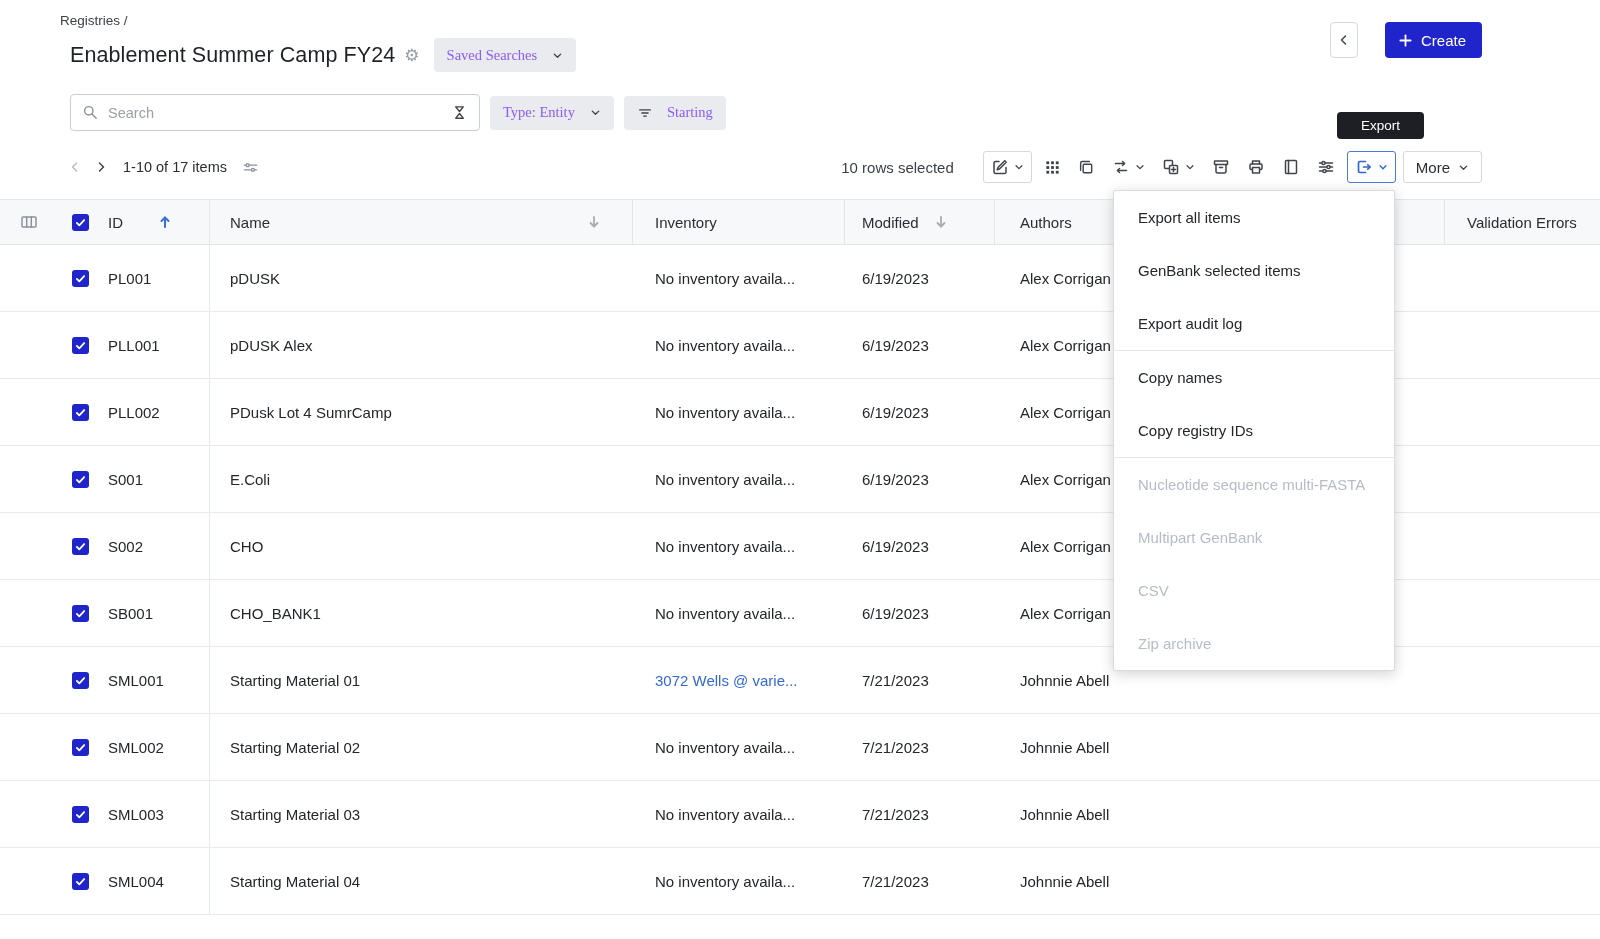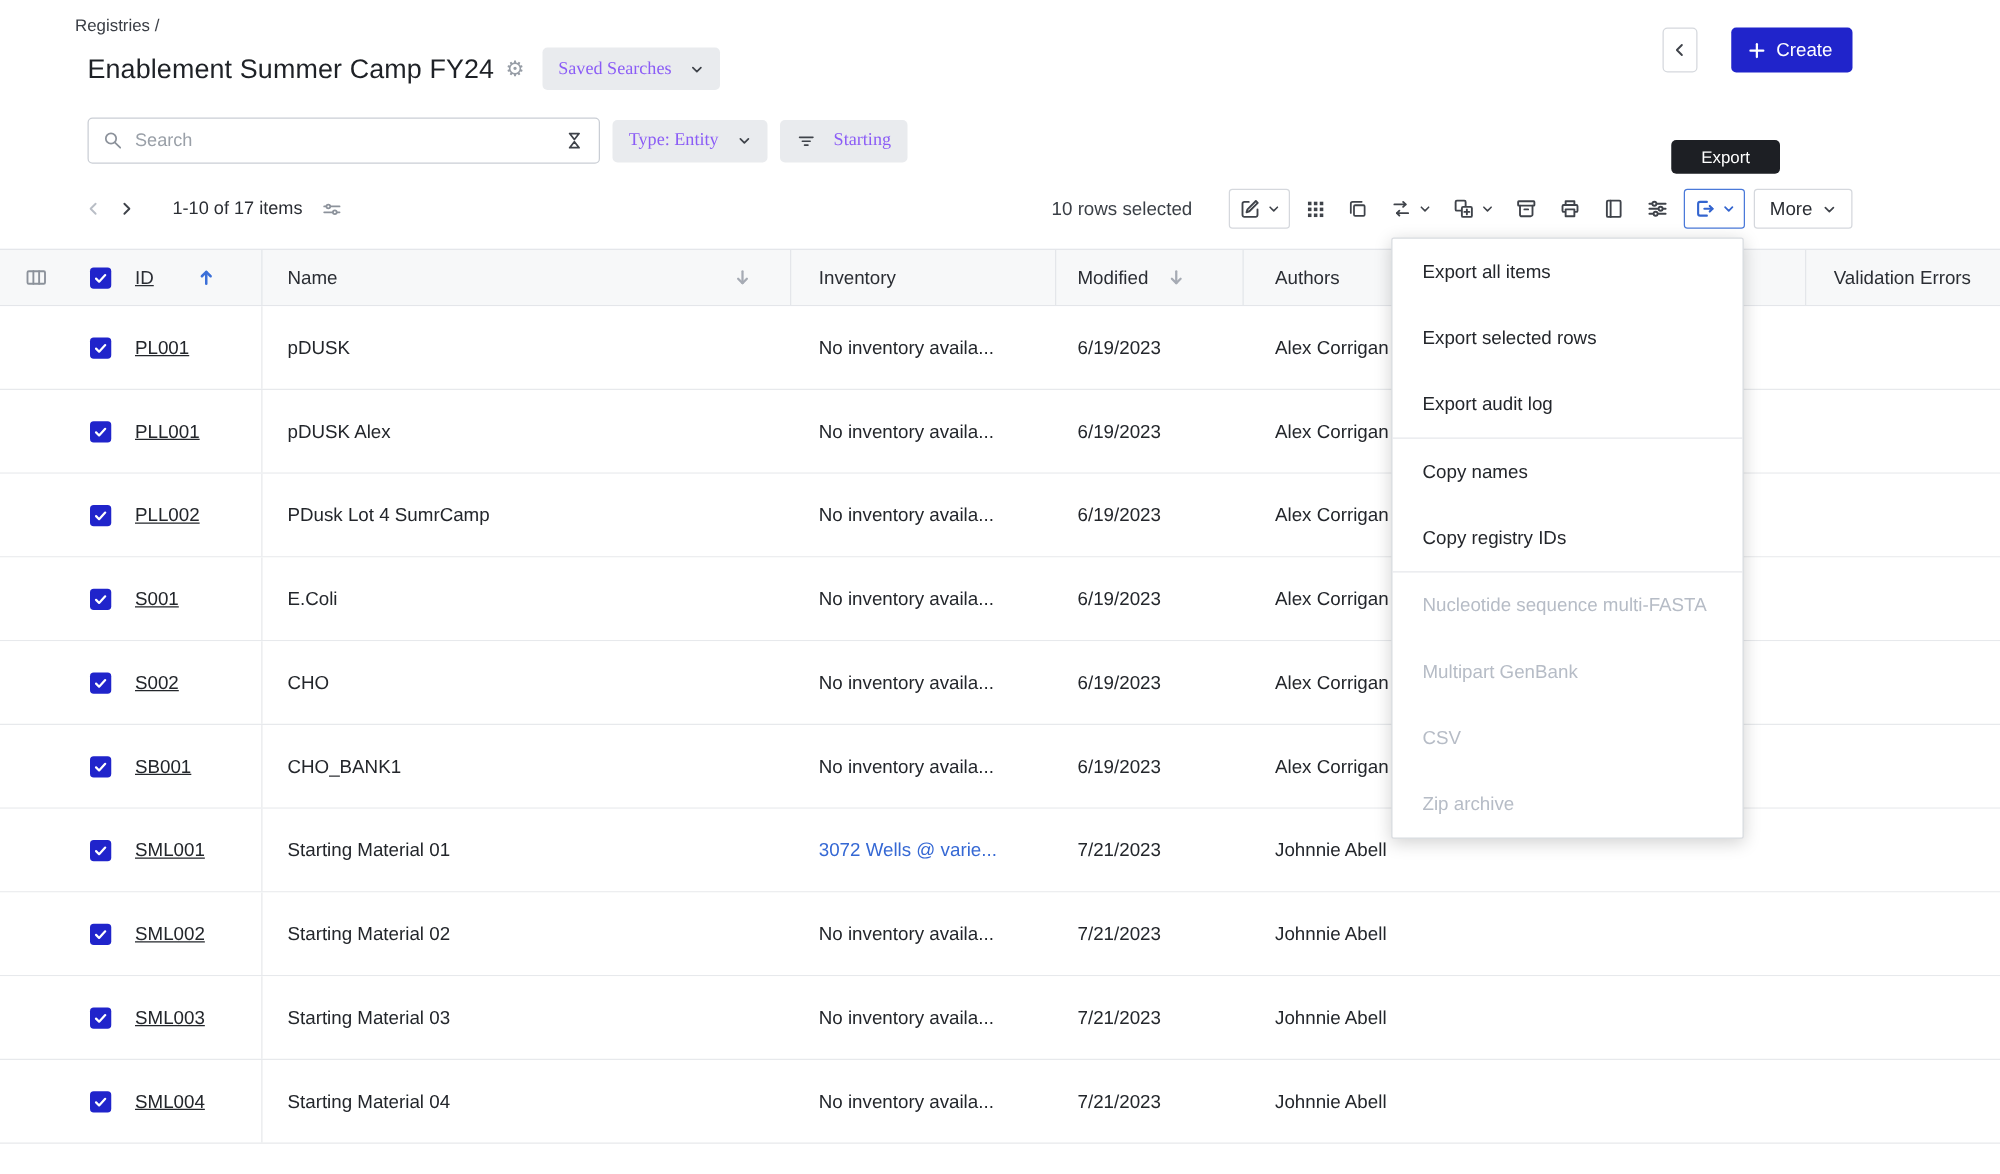--- a/index.html
+++ b/index.html
@@ -34,21 +34,21 @@
                 display:flex; align-items:center; padding:0 11px; gap:9px; }
   .search-box input { flex:1; border:none; outline:none; font-family:inherit; font-size:14.5px; color:#23262b; background:transparent; }
   .search-box input::placeholder { color:#9aa0a8; }
   .filter-btn-icon { margin-right:-1px; }
 
   
   .controls-row { position:absolute; left:64px; top:150px; right:118px; height:34px;
                   display:flex; align-items:center; justify-content:space-between; }
   .pagination { display:flex; align-items:center; gap:4px; }
   .page-chev { width:22px; height:26px; display:flex; align-items:center; justify-content:center; cursor:pointer; background:none; border:none; }
-  .range-label { font-size:14.5px; color:#2a2d33; margin-left:22px; }
+  .range-label { font-size:14.5px; color:#2a2d33; margin-left:7px; }
   .range-settings { margin-left:11px; cursor:pointer; display:flex; }
 
   .toolbar { display:flex; align-items:center; gap:7px; }
   .selection-label { font-size:15px; color:#3a3f46; margin-right:22px; }
   .tb-btn { height:32px; background:#fff; border:none; border-radius:3px; display:flex; align-items:center;
             justify-content:center; gap:5px; padding:0 5px; cursor:pointer; font-family:inherit; }
   .tb-btn.bordered { border:1px solid #d5d8dd; padding:0 7px; }
   .tb-btn.active { border:1px solid #4a79d9; padding:0 7px; }
   .more-btn { border:1px solid #d5d8dd; padding:0 12px; font-size:15px; color:#2a2d33; gap:8px; }
 
@@ -60,21 +60,21 @@
   .table { position:absolute; left:0; top:199px; width:1600px; }
   .thead, .trow { display:grid; grid-template-columns:58px 152px 423px 212px 150px 450px 1fr; }
   .thead { height:46px; background:#f7f8f9; border-top:1px solid #e4e6ea; border-bottom:1px solid #e4e6ea; }
   .trow { height:67px; border-bottom:1px solid #e7e9ec; background:#fff; }
   .th, .td { display:flex; align-items:center; overflow:hidden; white-space:nowrap; }
   .th { font-size:15px; color:#2a2d33; font-weight:500; cursor:pointer; }
   .th.bdr { border-right:1px solid #e4e6ea; }
   .td { font-size:15px; color:#23262b; }
 
   .th-cols, .td-cols { justify-content:center; }
-  .th-id, .td-id { padding-left:14px;text-decoration:underline; }
+  .th-id, .td-id { padding-left:14px; }
   .td-id { border-right:1px solid #e7e9ec; }
   .th-id .th-label, .id-text { margin-left:19px; }
   .sort-asc { margin-left:34px; }
   .th-name { padding:0 30px 0 20px; justify-content:space-between; }
   .td-name { padding-left:20px; }
   .th-inv, .td-inv { padding-left:22px; }
   .th-mod, .td-mod { padding-left:17px; gap:14px; }
   .th-authors, .td-authors { padding-left:25px; }
   .th-val, .td-val { padding-left:22px; }
 
@@ -513,21 +513,21 @@
       <div class="td td-authors">Johnnie Abell</div>
       <div class="td td-val"></div>
     </div>
       </div>
   </div>
 
   <div class="tooltip">Export</div>
 
   <div class="menu">
       <div class="menu-item">Export all items</div>
-      <div class="menu-item">Export selected rows</div>
+      <div class="menu-item">GenBank selected items</div>
       <div class="menu-item">Export audit log</div>
       <div class="menu-divider"></div>
       <div class="menu-item">Copy names</div>
       <div class="menu-item">Copy registry IDs</div>
       <div class="menu-divider"></div>
       <div class="menu-item disabled">Nucleotide sequence multi-FASTA</div>
       <div class="menu-item disabled">Multipart GenBank</div>
       <div class="menu-item disabled">CSV</div>
       <div class="menu-item disabled">Zip archive</div>
     </div>

